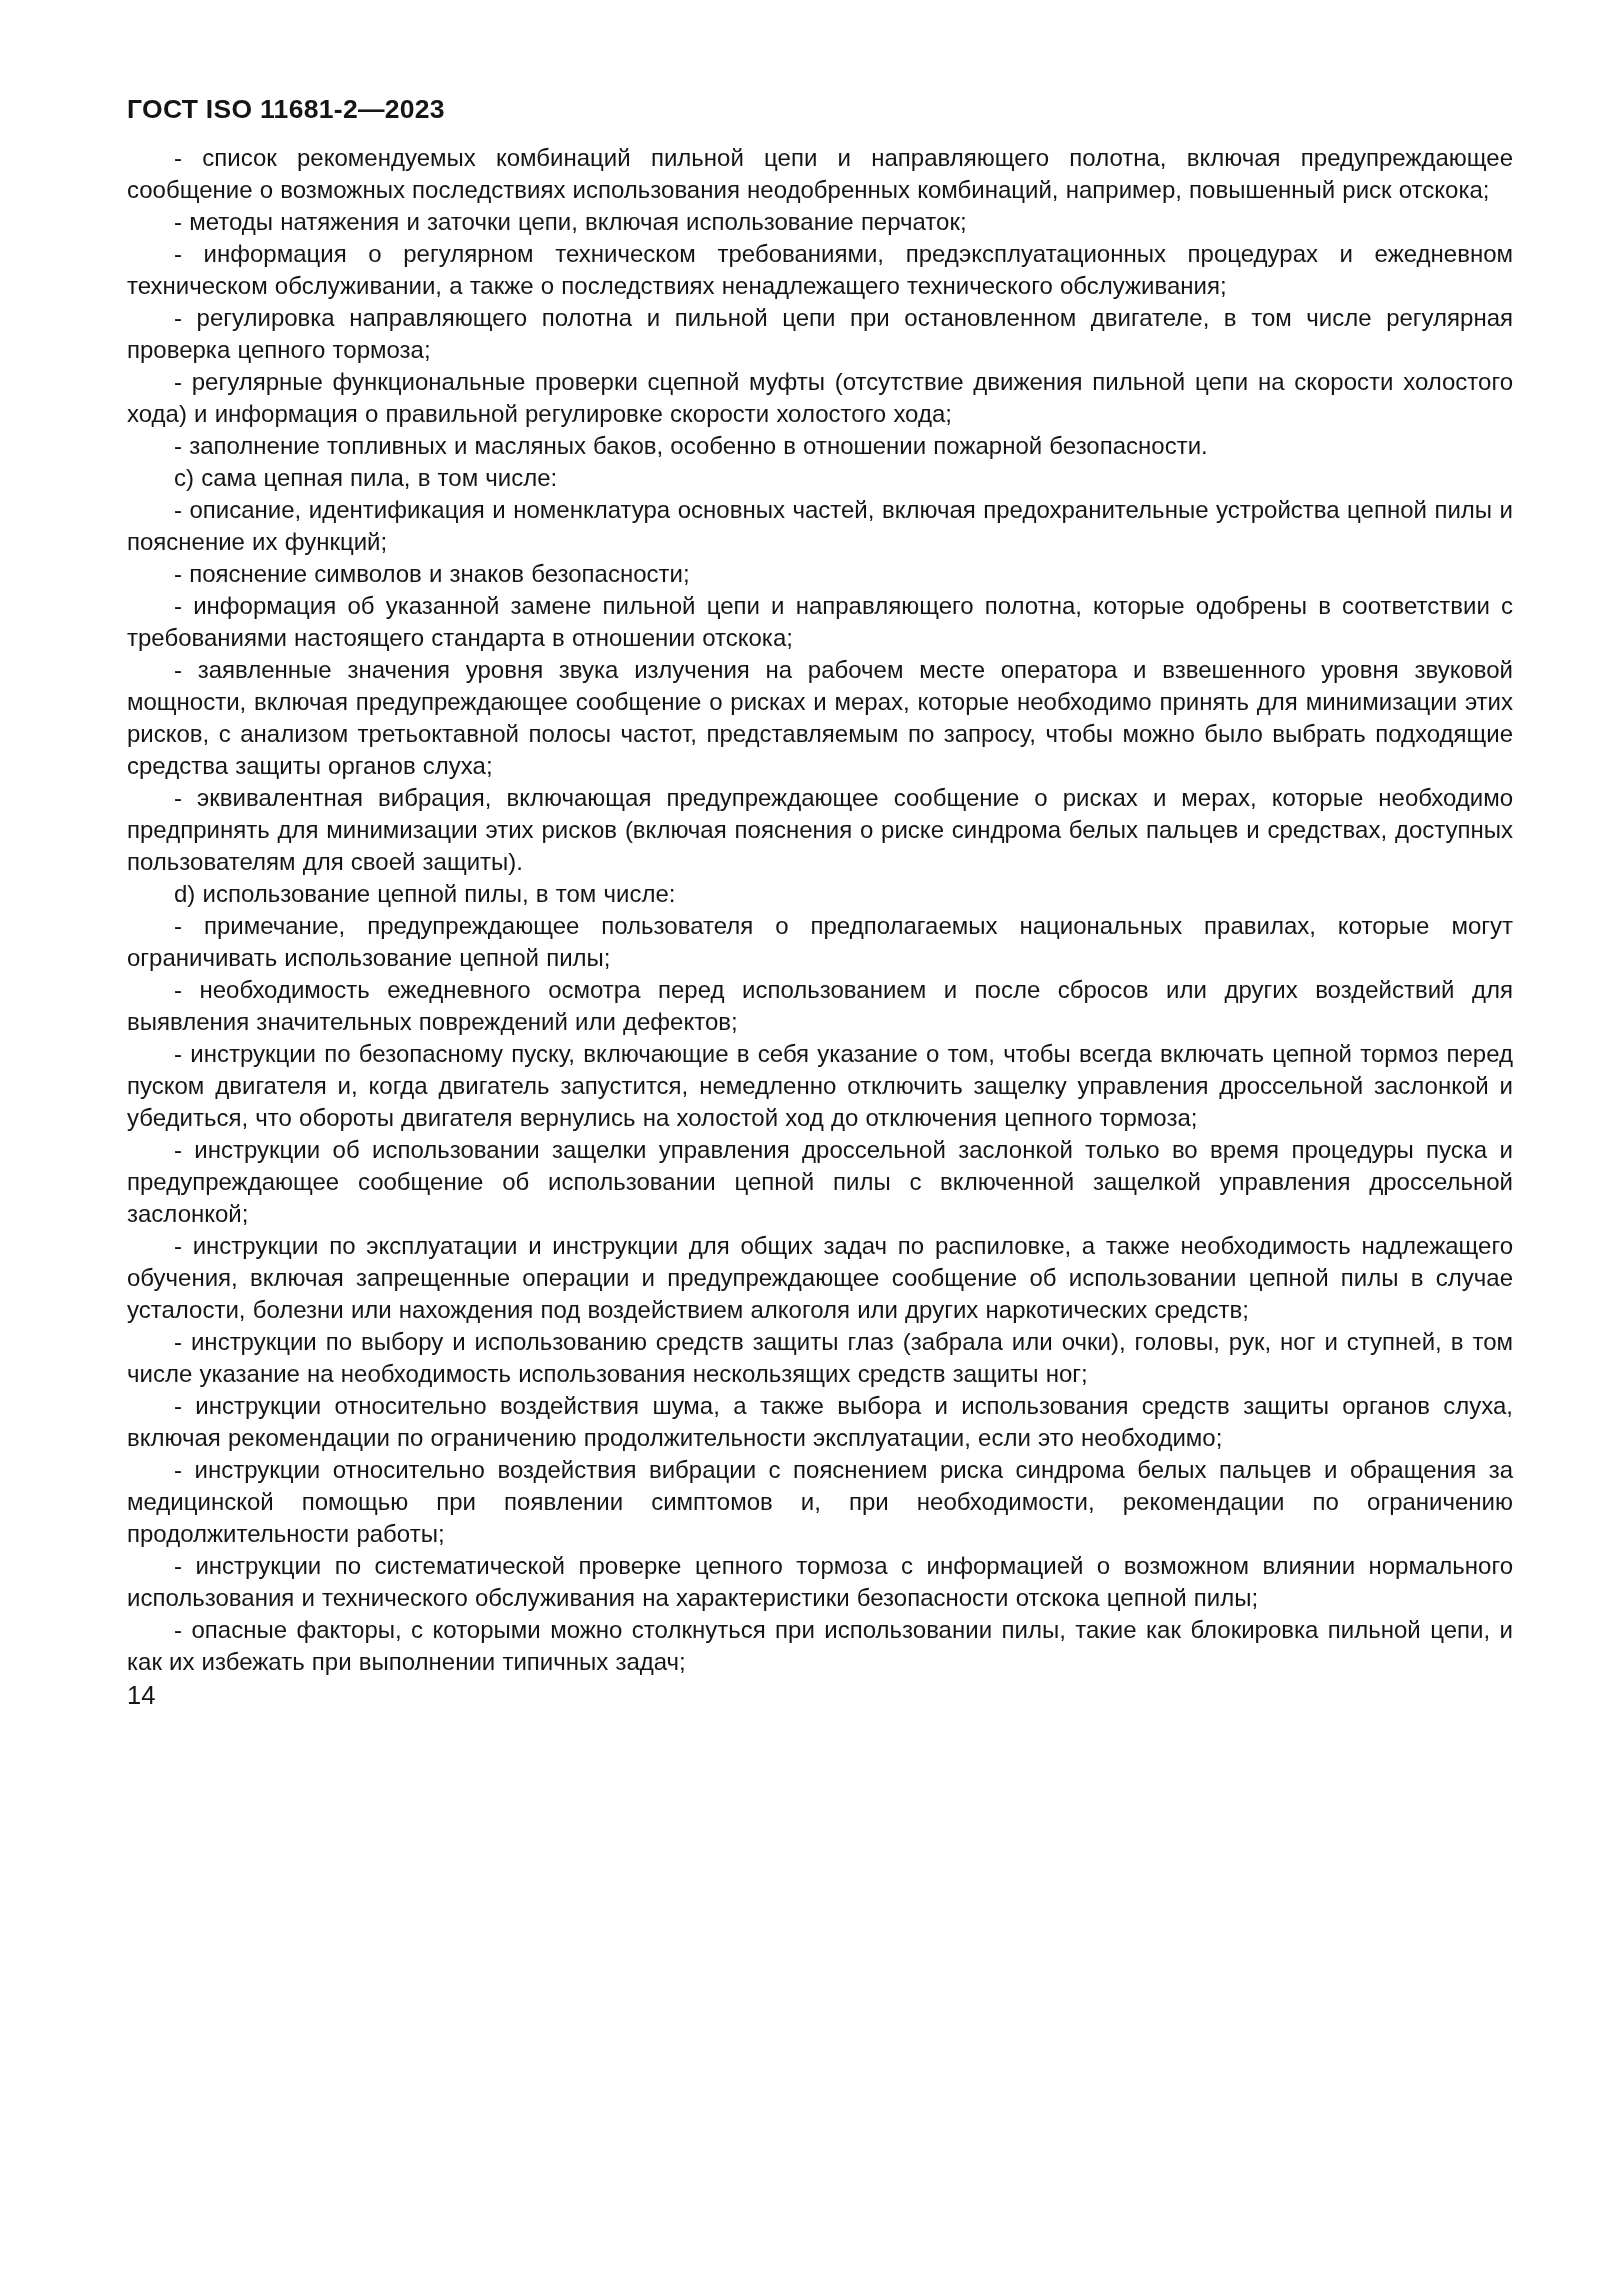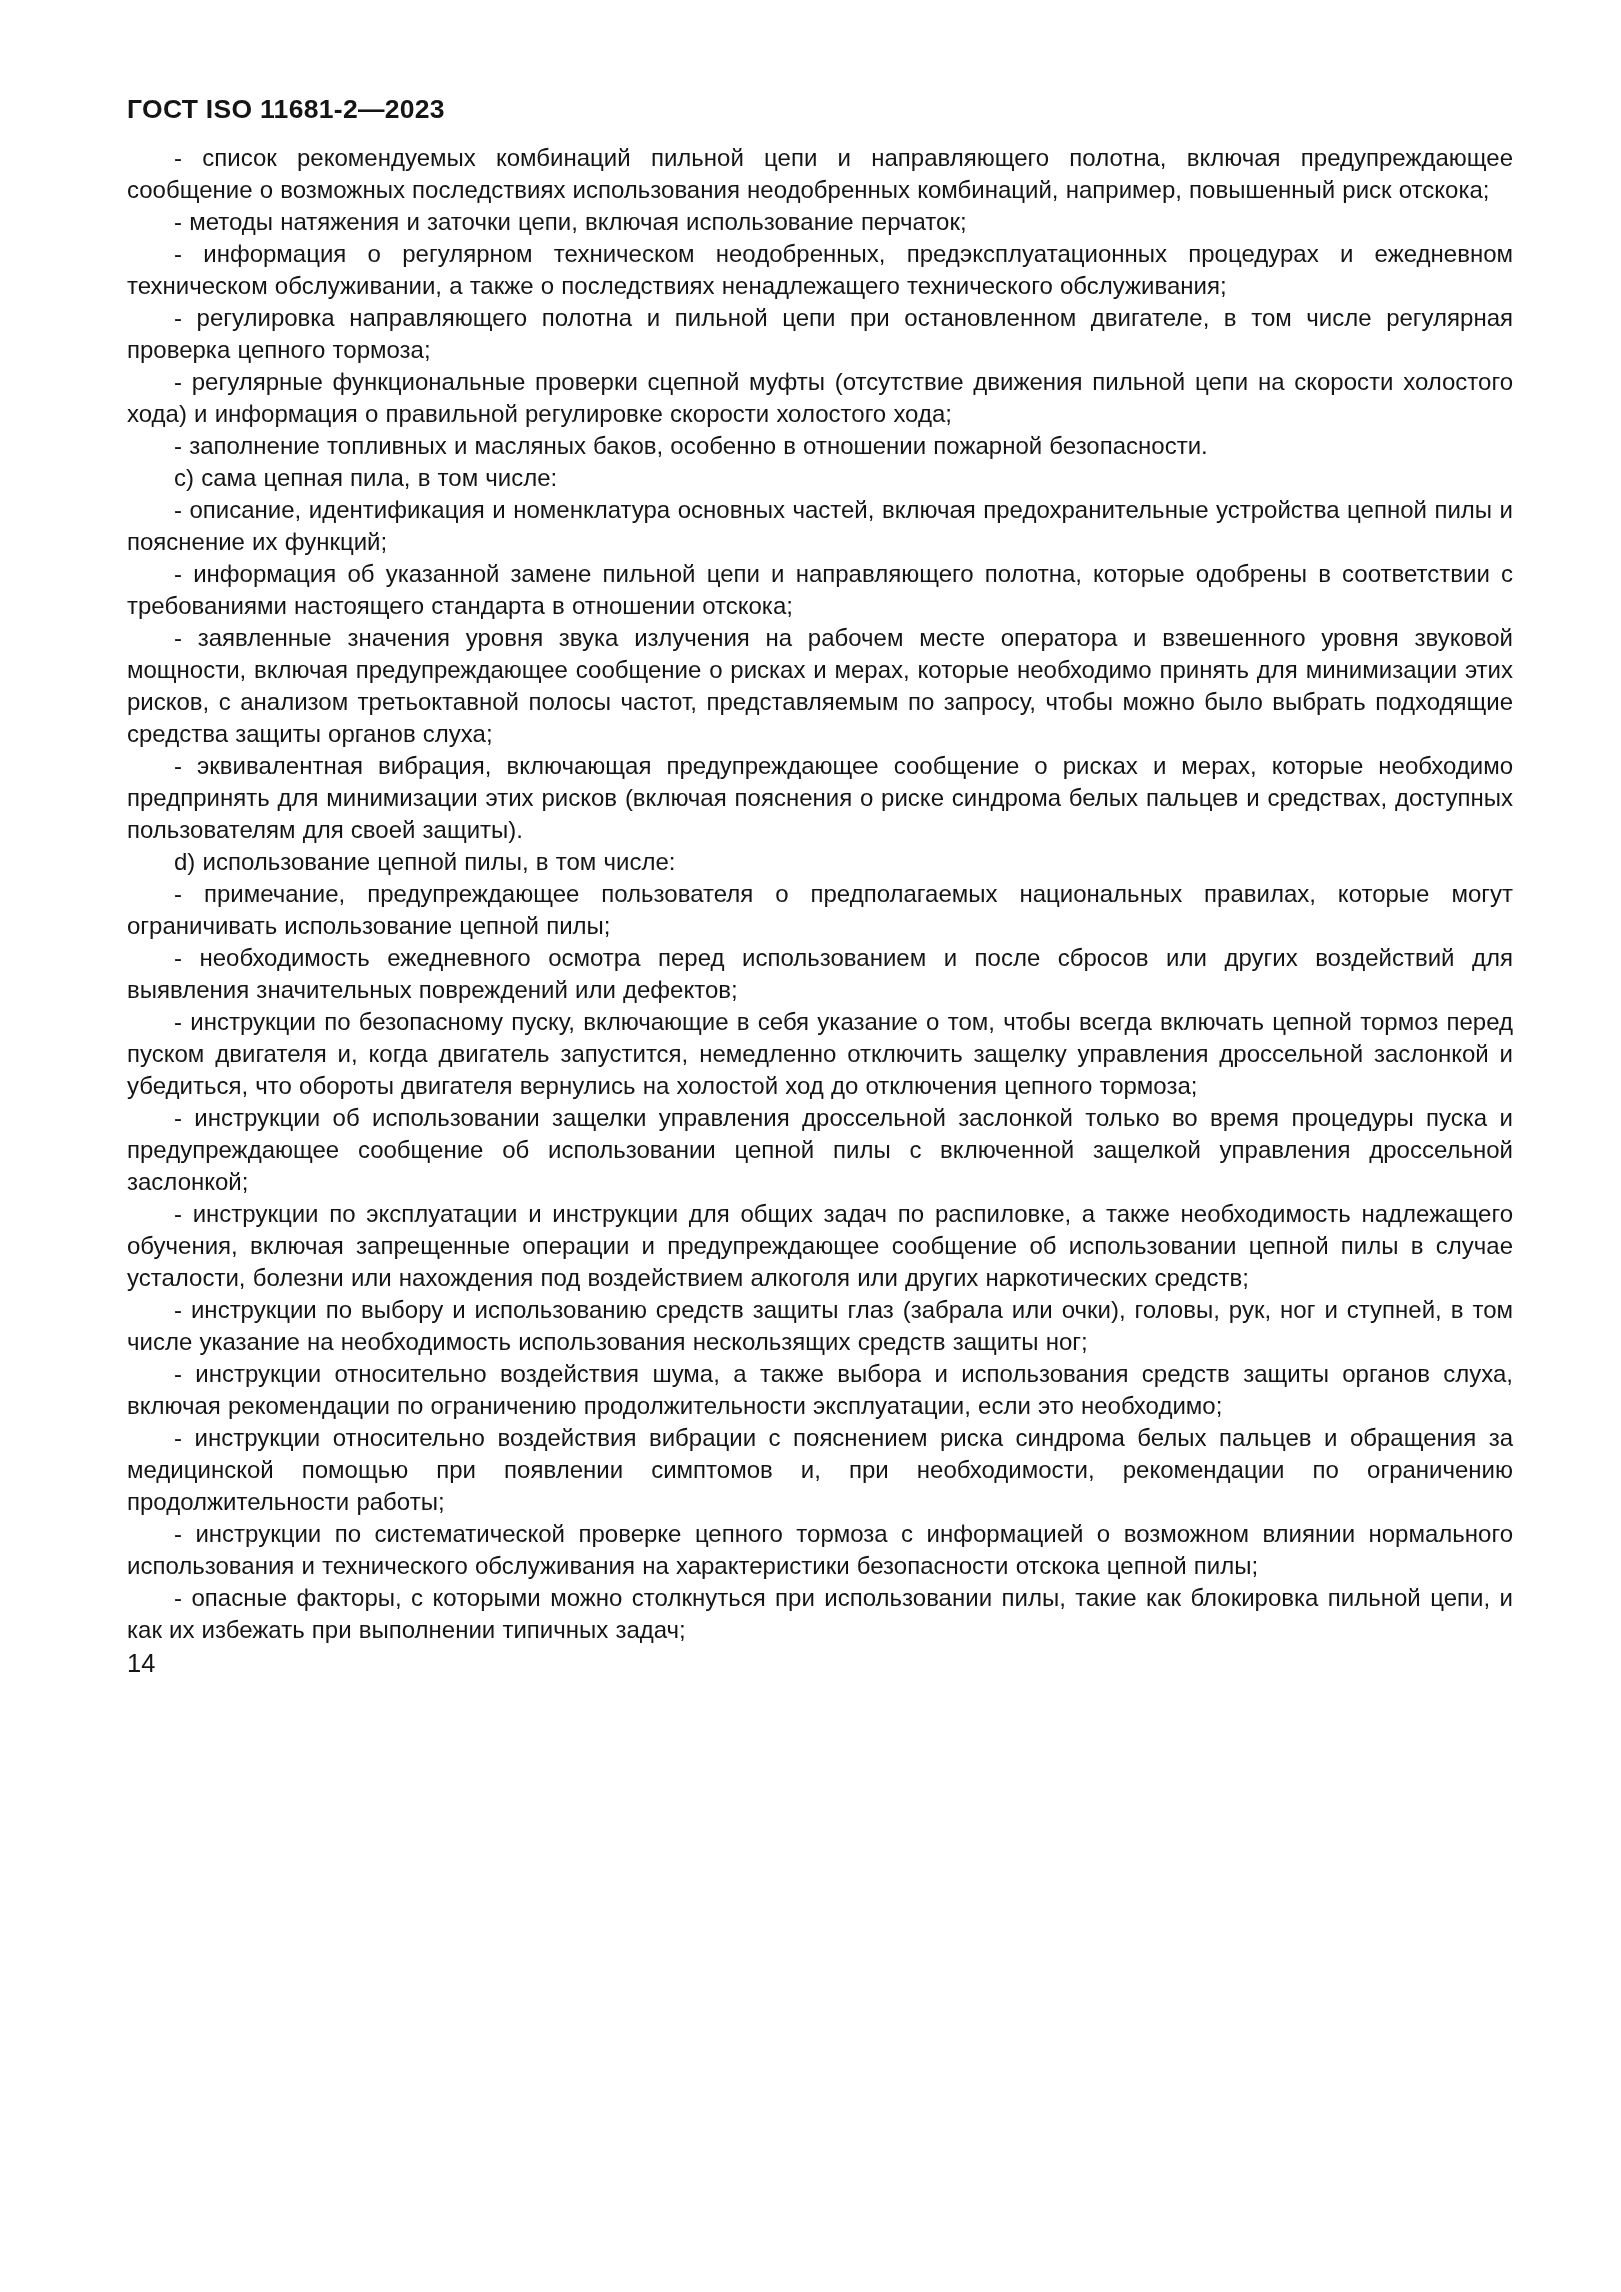--- a/index.html
+++ b/index.html
@@ -41,26 +41,27 @@
 </head>
 <body>
 
 <div class="page">
 
   <div class="doc-header">ГОСТ ISO 11681-2—2023</div>
 
   <div class="body-text">
     <p>- список рекомендуемых комбинаций пильной цепи и направляющего полотна, включая предупреждающее сообщение о возможных последствиях использования неодобренных комбинаций, например, повышенный риск отскока;</p>
     <p>- методы натяжения и заточки цепи, включая использование перчаток;</p>
-    <p>- информация о регулярном техническом неодобренных, предэксплуатационных процедурах и ежедневном техническом обслуживании, а также о последствиях ненадлежащего технического обслуживания;</p>
+    <p>- информация о регулярном техническом требованиями, предэксплуатационных процедурах и ежедневном техническом обслуживании, а также о последствиях ненадлежащего технического обслуживания;</p>
     <p>- регулировка направляющего полотна и пильной цепи при остановленном двигателе, в том числе регулярная проверка цепного тормоза;</p>
     <p>- регулярные функциональные проверки сцепной муфты (отсутствие движения пильной цепи на скорости холостого хода) и информация о правильной регулировке скорости холостого хода;</p>
     <p>- заполнение топливных и масляных баков, особенно в отношении пожарной безопасности.</p>
     <p>c) сама цепная пила, в том числе:</p>
     <p>- описание, идентификация и номенклатура основных частей, включая предохранительные устройства цепной пилы и пояснение их функций;</p>
+    <p>- пояснение символов и знаков безопасности;</p>
     <p>- информация об указанной замене пильной цепи и направляющего полотна, которые одобрены в соответствии с требованиями настоящего стандарта в отношении отскока;</p>
     <p>- заявленные значения уровня звука излучения на рабочем месте оператора и взвешенного уровня звуковой мощности, включая предупреждающее сообщение о рисках и мерах, которые необходимо принять для минимизации этих рисков, с анализом третьоктавной полосы частот, представляемым по запросу, чтобы можно было выбрать подходящие средства защиты органов слуха;</p>
     <p>- эквивалентная вибрация, включающая предупреждающее сообщение о рисках и мерах, которые необходимо предпринять для минимизации этих рисков (включая пояснения о риске синдрома белых пальцев и средствах, доступных пользователям для своей защиты).</p>
     <p>d) использование цепной пилы, в том числе:</p>
     <p>- примечание, предупреждающее пользователя о предполагаемых национальных правилах, которые могут ограничивать использование цепной пилы;</p>
     <p>- необходимость ежедневного осмотра перед использованием и после сбросов или других воздействий для выявления значительных повреждений или дефектов;</p>
     <p>- инструкции по безопасному пуску, включающие в себя указание о том, чтобы всегда включать цепной тормоз перед пуском двигателя и, когда двигатель запустится, немедленно отключить защелку управления дроссельной заслонкой и убедиться, что обороты двигателя вернулись на холостой ход до отключения цепного тормоза;</p>
     <p>- инструкции об использовании защелки управления дроссельной заслонкой только во время процедуры пуска и предупреждающее сообщение об использовании цепной пилы с включенной защелкой управления дроссельной заслонкой;</p>
     <p>- инструкции по эксплуатации и инструкции для общих задач по распиловке, а также необходимость надлежащего обучения, включая запрещенные операции и предупреждающее сообщение об использовании цепной пилы в случае усталости, болезни или нахождения под воздействием алкоголя или других наркотических средств;</p>
     <p>- инструкции по выбору и использованию средств защиты глаз (забрала или очки), головы, рук, ног и ступней, в том числе указание на необходимость использования нескользящих средств защиты ног;</p>

